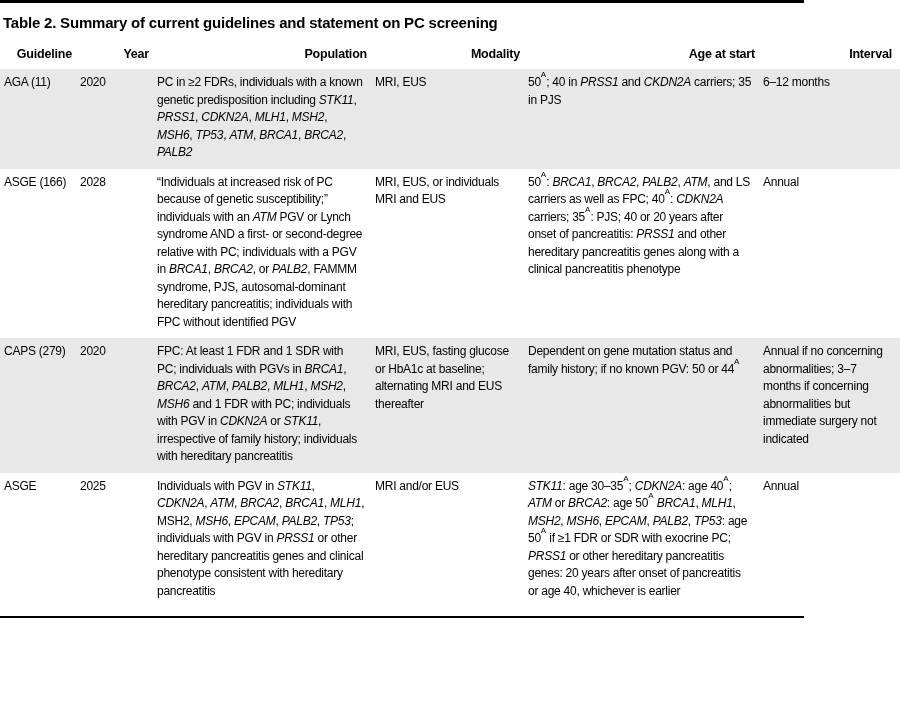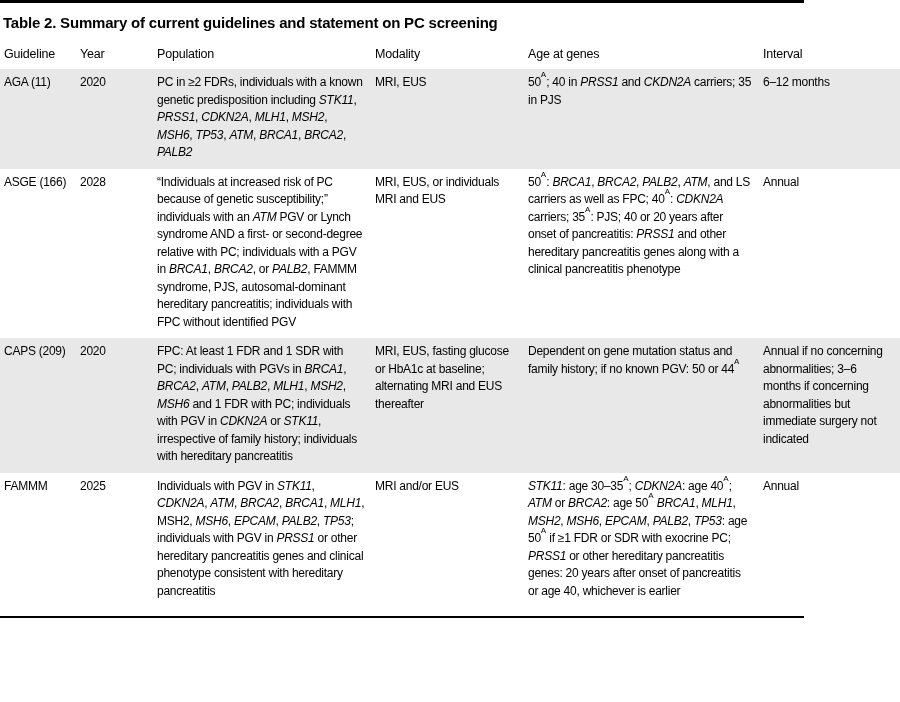--- a/index.html
+++ b/index.html
@@ -40,23 +40,23 @@
     border-collapse: collapse;
     table-layout: fixed;
   }
   col.c-guideline { width: 80px; }
   col.c-year      { width: 77px; }
   col.c-population{ width: 218px; }
   col.c-modality  { width: 153px; }
   col.c-age       { width: 235px; }
   col.c-interval  { width: 137px; }
   th {
-    text-align: left;
+    text-align: right;
     font-size: 12.5px;
-    font-weight: normal;
+    font-weight: bold;
     letter-spacing: -0.2px;
     padding: 2px 8px 8px 0;
     vertical-align: bottom;
   }
   td {
     font-size: 12px;
     line-height: 17.5px;
     letter-spacing: -0.25px;
     vertical-align: top;
     padding: 5px 10px 7px 0;
@@ -93,21 +93,21 @@
       <col class="c-modality">
         <col class="c-age">
         <col class="c-interval">
     </colgroup>
     <thead>
       <tr>
         <th>Guideline</th>
         <th>Year</th>
         <th>Population</th>
         <th>Modality</th>
-        <th>Age at genes</th>
+        <th>Age at start</th>
         <th>Interval</th>
       </tr>
     </thead>
     <tbody>
     <tr>
       <td>AGA (11)</td>
       <td>2020</td>
       <td><span>PC in ≥2 FDRs, individuals with a known genetic predisposition including </span><i>STK11</i><span>, </span><i>PRSS1</i><span>, </span><i>CDKN2A</i><span>, </span><i>MLH1</i><span>, </span><i>MSH2</i><span>, </span><i>MSH6</i><span>, </span><i>TP53</i><span>, </span><i>ATM</i><span>, </span><i>BRCA1</i><span>, </span><i>BRCA2</i><span>, </span><i>PALB2</i></td>
       <td>MRI, EUS</td>
       <td><span>50</span><sup class="fn">A</sup><span>; 40 in </span><i>PRSS1</i><span> and </span><i>CKDN2A</i><span> carriers; 35 in PJS</span></td>
@@ -117,30 +117,30 @@
     <tr>
       <td>ASGE (166)</td>
       <td>2028</td>
       <td><span>“Individuals at increased risk of PC because of genetic susceptibility;” individuals with an </span><i>ATM</i><span> PGV or Lynch syndrome AND a first- or second-degree relative with PC; individuals with a PGV in </span><i>BRCA1</i><span>, </span><i>BRCA2</i><span>, or </span><i>PALB2</i><span>, FAMMM syndrome, PJS, autosomal-dominant hereditary pancreatitis; individuals with FPC without identified PGV</span></td>
       <td>MRI, EUS, or individuals MRI and EUS</td>
       <td><span>50</span><sup class="fn">A</sup><span>: </span><i>BRCA1</i><span>, </span><i>BRCA2</i><span>, </span><i>PALB2</i><span>, </span><i>ATM</i><span>, and LS carriers as well as FPC; 40</span><sup class="fn">A</sup><span>: </span><i>CDKN2A</i><span> carriers; 35</span><sup class="fn">A</sup><span>: PJS; 40 or 20 years after onset of pancreatitis: </span><i>PRSS1</i><span> and other hereditary pancreatitis genes along with a clinical pancreatitis phenotype</span></td>
       <td>Annual</td>
     </tr>
 
     <tr>
-      <td>CAPS (209)</td>
+      <td>CAPS (279)</td>
       <td>2020</td>
       <td><span>FPC: At least 1 FDR and 1 SDR with PC; individuals with PGVs in </span><i>BRCA1</i><span>, </span><i>BRCA2</i><span>, </span><i>ATM</i><span>, </span><i>PALB2</i><span>, </span><i>MLH1</i><span>, </span><i>MSH2</i><span>, </span><i>MSH6</i><span> and 1 FDR with PC; individuals with PGV in </span><i>CDKN2A</i><span> or </span><i>STK11</i><span>, irrespective of family history; individuals with hereditary pancreatitis</span></td>
       <td>MRI, EUS, fasting glucose or HbA1c at baseline; alternating MRI and EUS thereafter</td>
       <td><span>Dependent on gene mutation status and family history; if no known PGV: 50 or 44</span><sup class="fn">A</sup></td>
-      <td>Annual if no concerning abnormalities; 3–6 months if concerning abnormalities but immediate surgery not indicated</td>
+      <td>Annual if no concerning abnormalities; 3–7 months if concerning abnormalities but immediate surgery not indicated</td>
     </tr>
 
     <tr>
-      <td>FAMMM</td>
+      <td>ASGE</td>
       <td>2025</td>
       <td><span>Individuals with PGV in </span><i>STK11</i><span>, </span><i>CDKN2A</i><span>, </span><i>ATM</i><span>, </span><i>BRCA2</i><span>, </span><i>BRCA1</i><span>, </span><i>MLH1</i><span>, MSH2, </span><i>MSH6</i><span>, </span><i>EPCAM</i><span>, </span><i>PALB2</i><span>, </span><i>TP53</i><span>; individuals with PGV in </span><i>PRSS1</i><span> or other hereditary pancreatitis genes and clinical phenotype consistent with hereditary pancreatitis</span></td>
       <td>MRI and/or EUS</td>
       <td><i>STK11</i><span>: age 30–35</span><sup class="fn">A</sup><span>; </span><i>CDKN2A</i><span>: age 40</span><sup class="fn">A</sup><span>; </span><i>ATM</i><span> or </span><i>BRCA2</i><span>: age 50</span><sup class="fn">A</sup><span> </span><i>BRCA1</i><span>, </span><i>MLH1</i><span>, </span><i>MSH2</i><span>, </span><i>MSH6</i><span>, </span><i>EPCAM</i><span>, </span><i>PALB2</i><span>, </span><i>TP53</i><span>: age 50</span><sup class="fn">A</sup><span> if ≥1 FDR or SDR with exocrine PC; </span><i>PRSS1</i><span> or other hereditary pancreatitis genes: 20 years after onset of pancreatitis or age 40, whichever is earlier</span></td>
       <td>Annual</td>
     </tr>
   </tbody>
   </table>
 
   <div class="bottom-rule"></div>

